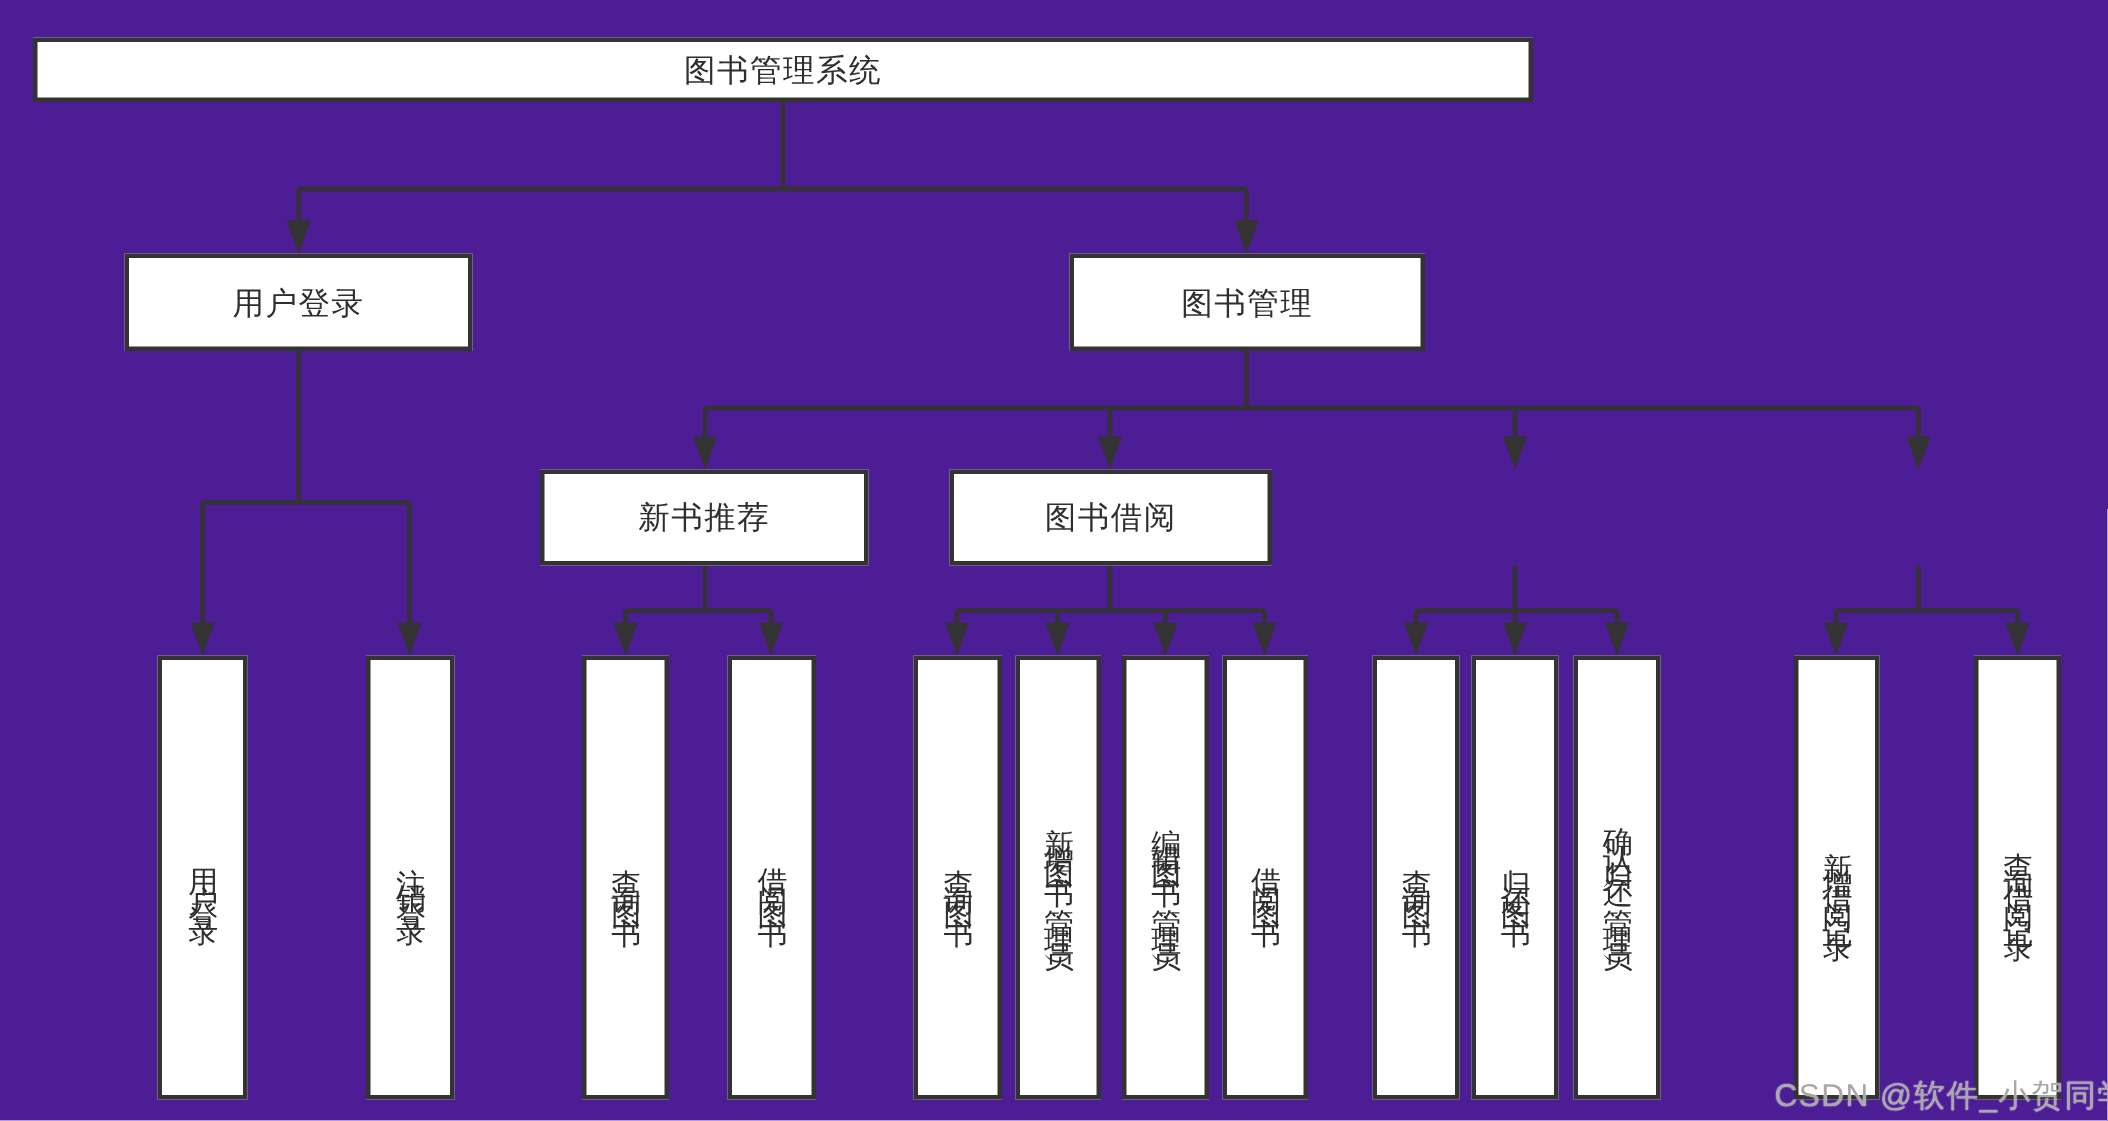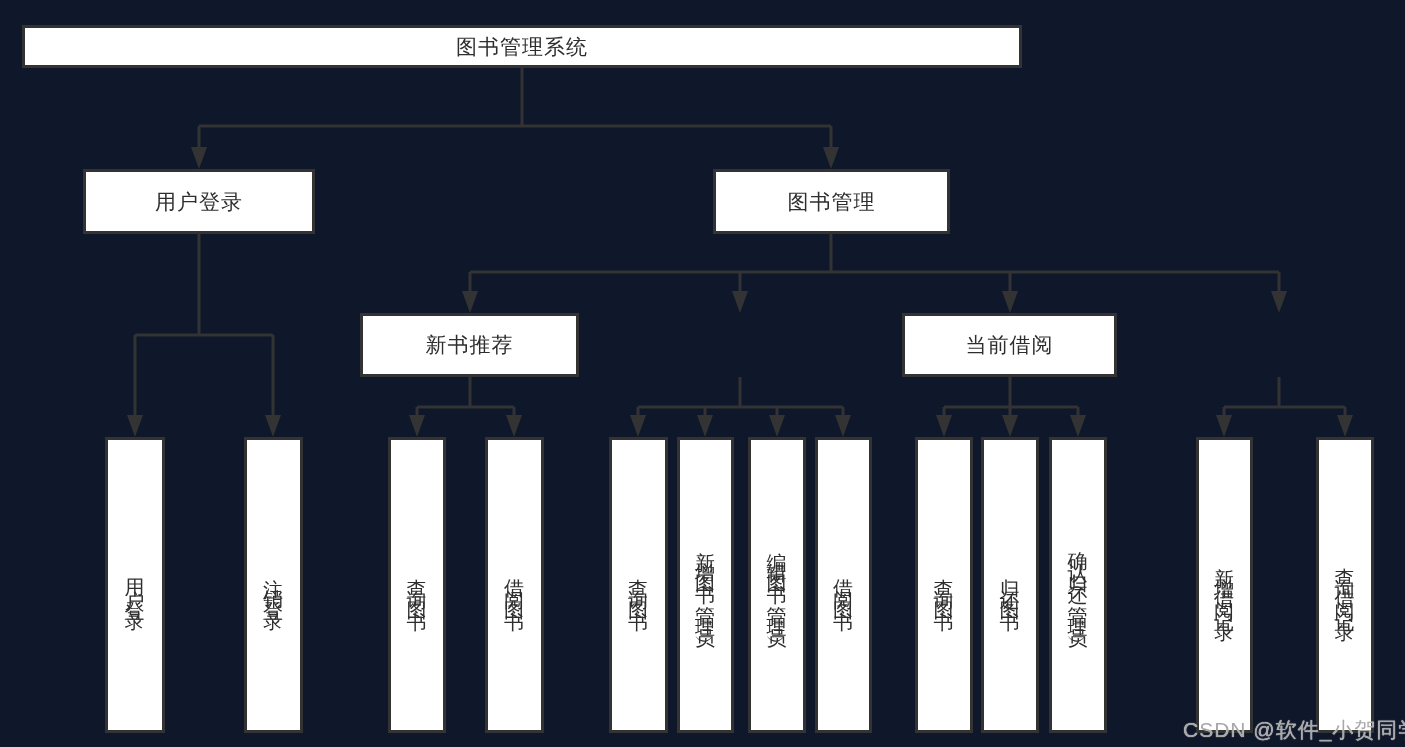--- a/index.html
+++ b/index.html
@@ -1,20 +1,20 @@
 <!DOCTYPE html>
 <html><head>
 <meta charset="utf-8">
 <style>
   html, body { margin: 0; padding: 0; background: #ffffff; }
   .canvas {
     position: relative;
     width: 1405px;
     height: 747px;
-    background: #0f172a;
+    background: #4c1d95;
     font-family: "Liberation Sans", sans-serif;
     overflow: hidden;
   }
   .connectors {
     position: absolute;
     left: 0; top: 0;
     width: 1405px; height: 747px;
   }
   .node {
     position: absolute;
@@ -70,21 +70,21 @@
              M936 415h16l-8 22z M1002 415h16l-8 22z M1070 415h16l-8 22z
              M1216 415h16l-8 22z M1337 415h16l-8 22z" fill="#333333" stroke="none"></path>
   </svg>
 
   <div class="node h" style="left:22px;top:25px;width:1000px;height:43px">图书管理系统</div>
 
   <div class="node h" style="left:83px;top:169px;width:232px;height:65px">用户登录</div>
   <div class="node h" style="left:713px;top:169px;width:237px;height:65px">图书管理</div>
 
   <div class="node h" style="left:360px;top:313px;width:219px;height:64px">新书推荐</div>
-  <div class="node h" style="left:902px;top:313px;width:215px;height:64px">当前借阅</div>
+  <div class="node h" style="left:633px;top:313px;width:215px;height:64px">图书借阅</div>
 
   <div class="node v" style="left:105px;top:437px;width:60px;height:296px">用户登录</div>
   <div class="node v" style="left:244px;top:437px;width:59px;height:296px">注销登录</div>
 
   <div class="node v" style="left:388px;top:437px;width:58px;height:296px">查询图书</div>
   <div class="node v" style="left:485px;top:437px;width:59px;height:296px">借阅图书</div>
 
   <div class="node v" style="left:609px;top:437px;width:59px;height:296px">查询图书</div>
   <div class="node v" style="left:677px;top:437px;width:57px;height:296px">新增图书（管理员）</div>
   <div class="node v" style="left:748px;top:437px;width:58px;height:296px">编辑图书（管理员）</div>

